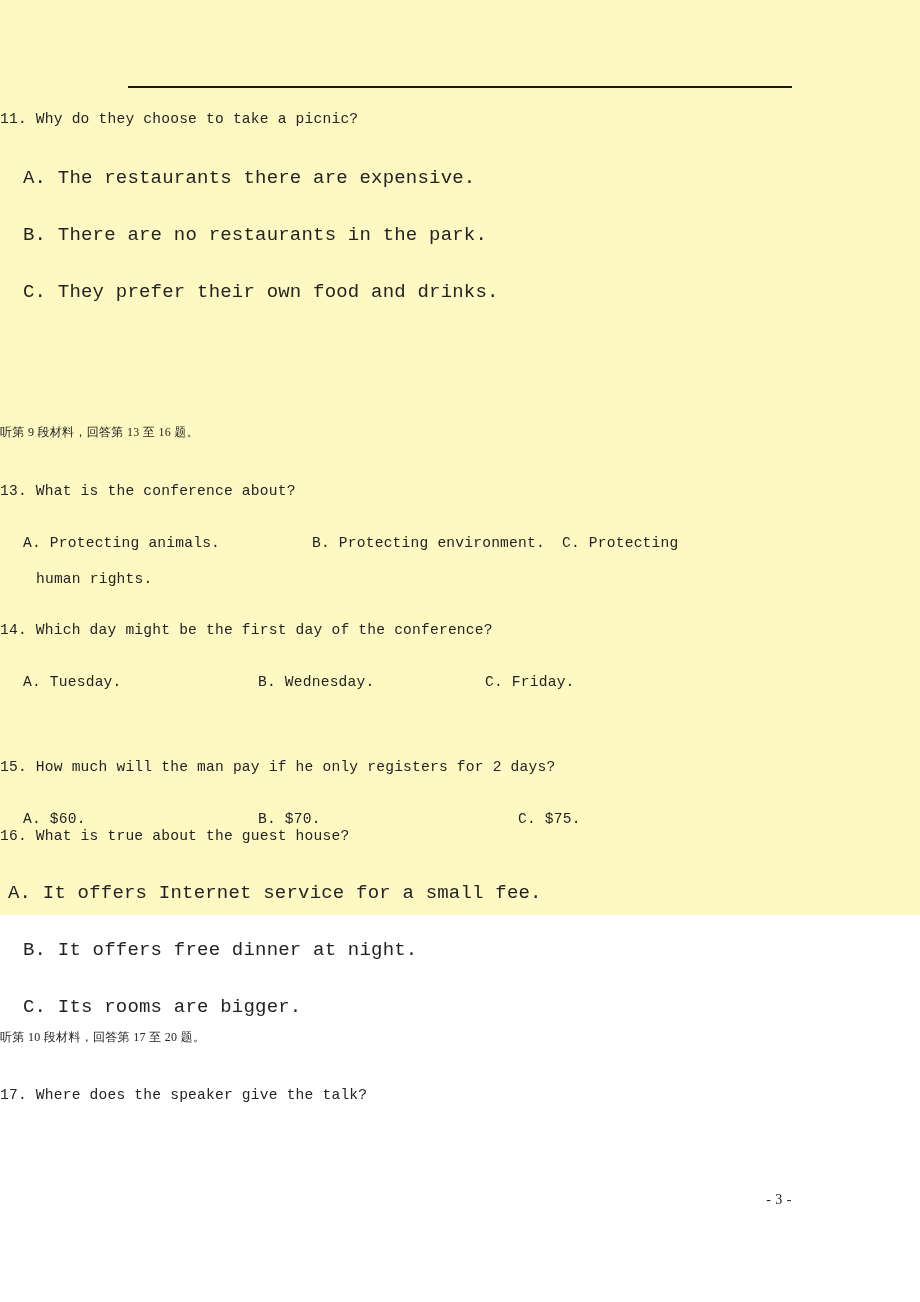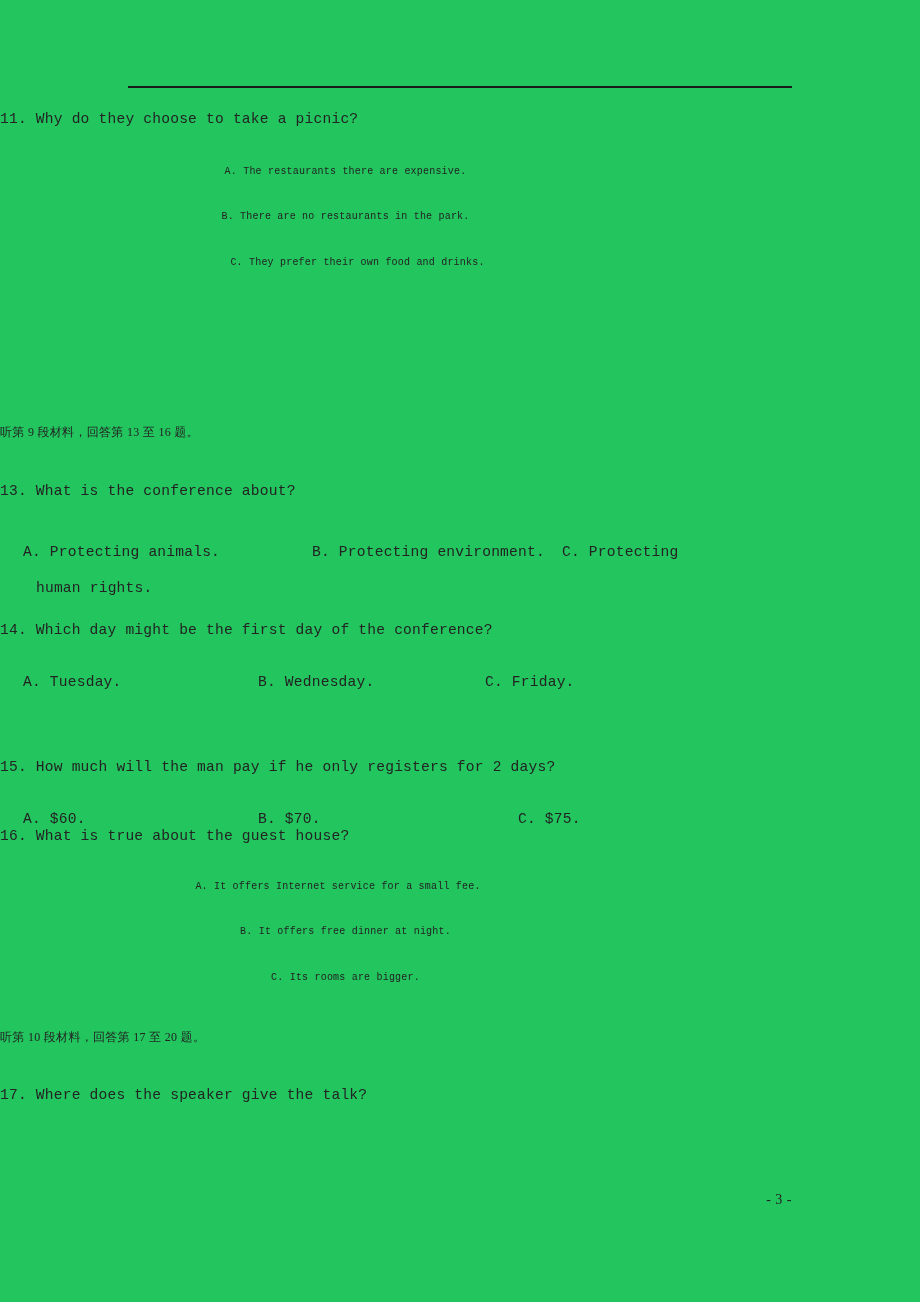--- a/index.html
+++ b/index.html
@@ -13,22 +13,22 @@
     position: relative;
     overflow: hidden;
     font-family: "Liberation Serif", "DejaVu Serif", serif;
     color: #1a1a1a;
   }
 
   .page {
     position: absolute;
     inset: 0;
     width: 920px;
-    height: 1302px;
-    background: #22c55e;
+    height: 915px;
+    background: #fef9c3;
   }
 
   
   .header-rule {
     position: absolute;
     left: 128px;
     top: 86px;
     width: 664px;
     height: 0;
     border-top: 2px solid #1a1a1a;
@@ -50,25 +50,24 @@
   .q-line {
     font-family: "Liberation Mono", "DejaVu Sans Mono", monospace;
     font-size: 14.6px;
     letter-spacing: 0.2px;
     margin: 0;
     padding: 0;
   }
 
   .opt-line {
     font-family: "Liberation Mono", "DejaVu Sans Mono", monospace;
-    font-size: 10px;
+    font-size: 19px;
     letter-spacing: 0.2px;
     margin: 0;
     padding-left: 23px;
-    text-align: center;
   }
 
   .wrap-line {
     font-family: "Liberation Mono", "DejaVu Sans Mono", monospace;
     font-size: 14.6px;
     letter-spacing: 0.2px;
     margin: 0;
     padding-left: 0;
   }
 
@@ -119,31 +118,31 @@
 <body>
 
 <div class="page">
 
   <div class="header-rule"></div>
 
   <div class="block" style="top:110px;">
     <p class="q-line">11. Why do they choose to take a picnic?</p>
     <p class="opt-line" style="margin-top:37px;">A. The restaurants there are expensive.</p>
     <p class="opt-line" style="margin-top:33px;">B. There are no restaurants in the park.</p>
-    <p class="opt-line" style="margin-top:33px;margin-left:24px;">C. They prefer their own food and drinks.</p>
+    <p class="opt-line" style="margin-top:33px;">C. They prefer their own food and drinks.</p>
   </div>
 
 
   <div class="block" style="top:425px;">
     <p class="cn-line">听第 9 段材料，回答第 13 至 16 题。</p>
   </div>
 
   <div class="block" style="top:482px;">
     <p class="q-line">13. What is the conference about?</p>
-    <div class="opt-row" style="margin-top:42px;padding-left:16px;">
+    <div class="opt-row" style="margin-top:33px;padding-left:16px;">
       <span style="left:23px;">A. Protecting animals.</span>
       <span style="left:312px;">B. Protecting environment.</span>
       <span style="left:562px;">C. Protecting</span>
     </div>
     <p class="wrap-line" style="margin-top:17px;margin-left:36px;">human rights.</p>
   </div>
 
   <div class="block" style="top:621px;">
     <p class="q-line">14. Which day might be the first day of the conference?</p>
     <div class="opt-row" style="margin-top:33px;">

